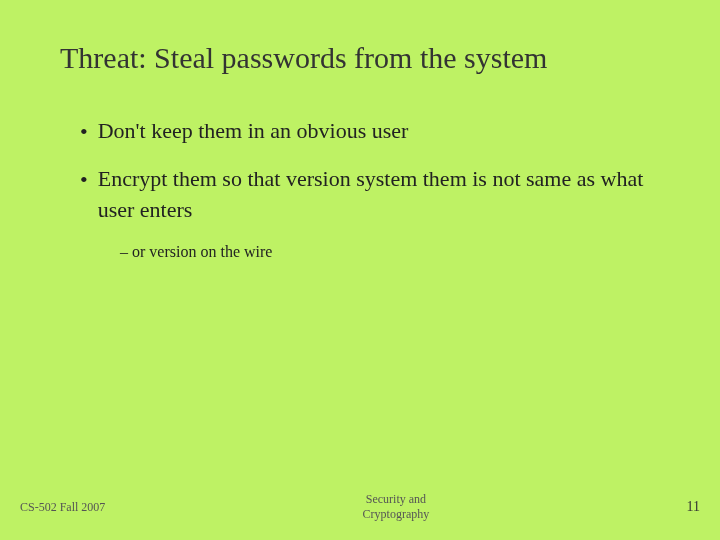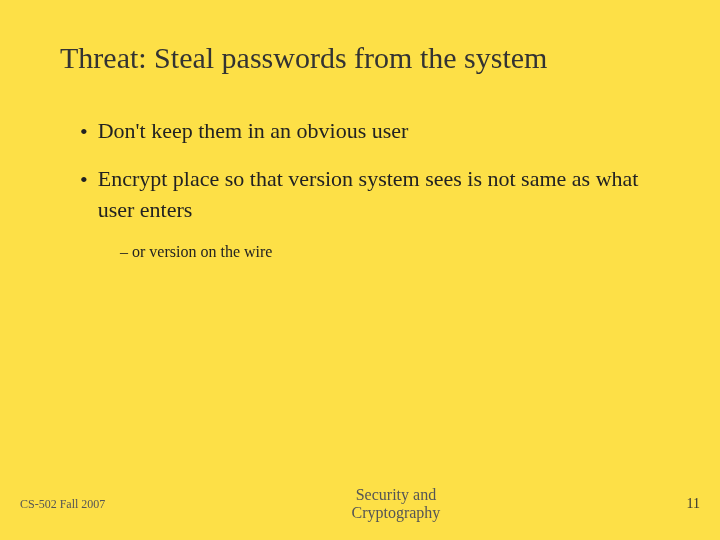--- a/index.html
+++ b/index.html
@@ -8,21 +8,21 @@
       width: 720px;
       height: 540px;
       background: #f0f0f0;
       font-family: Georgia, 'Times New Roman', serif;
       overflow: hidden;
     }
 
     .slide {
       width: 720px;
       height: 540px;
-      background: #fde047;
+      background: #bef264;
       position: relative;
       padding: 40px 60px 60px 60px;
     }
 
     .slide-title {
       font-size: 30px;
       color: #333333;
       font-weight: normal;
       margin-bottom: 40px;
       border-bottom: none;
@@ -73,21 +73,21 @@
       justify-content: space-between;
       padding: 0 20px;
     }
 
     .footer-left {
       font-size: 12px;
       color: #555555;
     }
 
     .footer-center {
-      font-size: 16px;
+      font-size: 12px;
       color: #555555;
       text-align: center;
     }
 
     .footer-right {
       display: flex;
       align-items: center;
       gap: 0;
     }
 
@@ -116,21 +116,21 @@
   <h1 class="slide-title">Threat: Steal passwords from the system</h1>
 
   <div class="slide-content">
     <ul class="bullet-list">
       <li>
         <span class="bullet-dot">•</span>
         <span>Don't keep them in an obvious user</span>
       </li>
       <li>
         <span class="bullet-dot">•</span>
-        <span>Encrypt place so that version system sees is not same as what user enters</span>
+        <span>Encrypt them so that version system them is not same as what user enters</span>
       </li>
     </ul>
     <div class="sub-bullet">– or version on the wire</div>
   </div>
 
   <div class="footer">
     <div class="footer-left">CS-502 Fall 2007</div>
 
     <div class="footer-center">
       <span>Security and</span><br>

